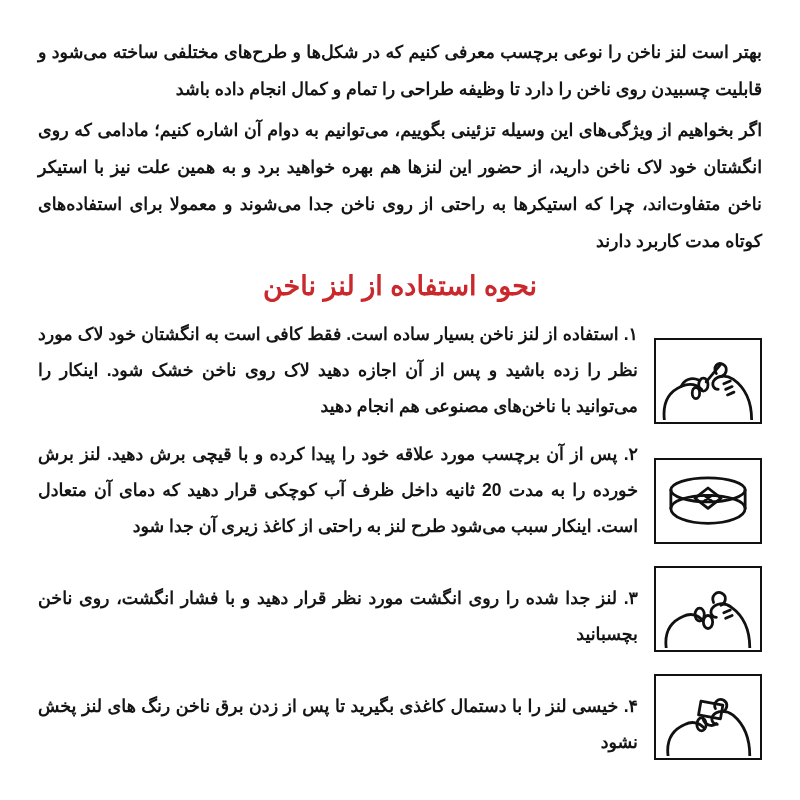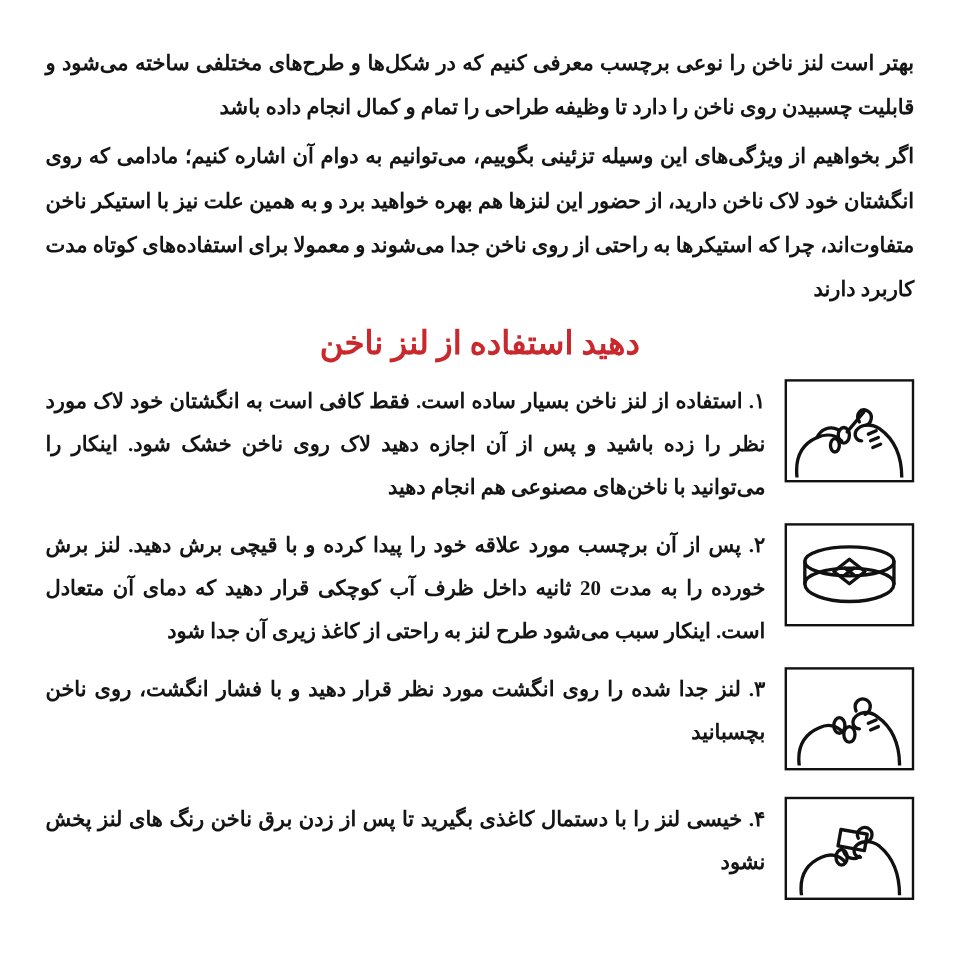--- a/index.html
+++ b/index.html
@@ -1,21 +1,21 @@
 <!DOCTYPE html>
 <html lang="fa" dir="rtl"><head>
 <meta charset="utf-8">
 <style>
   html,body{margin:0;padding:0;background:#ffffff;}
   .page{
     position:relative;
     width:800px;height:800px;
     background:#ffffff;
     direction:rtl;
-    font-family:Liberation Serif, serif;
+    font-family:Liberation Sans, sans-serif;
     color:#151515;
     overflow:hidden;
     box-sizing:border-box;
     padding:34px 38px 0 38px;
     margin-left:24px;
   }
   .intro p{
     margin:0 0 4px 0;
     font-size:17.5px;
     font-weight:700;
@@ -28,21 +28,21 @@
     margin:6px 0 10px 0;
     text-align:center;
     font-size:27px;
     font-weight:700;
     line-height:40px;
     color:#c9282d;
   }
   .steps{margin:0;}
   .step-row{
     display:flex;
-    align-items:flex-start;
+    align-items:flex-end;
     gap:16px;
     margin-bottom:12px;
     min-height:96px;
   }
   .step-figure{
     flex:0 0 auto;
     width:108px;height:86px;
     border:2px solid #111;
     background:#fff;
     display:flex;align-items:center;justify-content:center;
@@ -62,21 +62,21 @@
 </head>
 <body>
 
 <div class="page">
 
   <div class="intro">
     <p>بهتر است لنز ناخن را نوعی برچسب معرفی کنیم که در شکل‌ها و طرح‌های مختلفی ساخته می‌شود و قابلیت چسبیدن روی ناخن را دارد تا وظیفه طراحی را تمام و کمال انجام داده باشد</p>
     <p>اگر بخواهیم از ویژگی‌های این وسیله تزئینی بگوییم، می‌توانیم به دوام آن اشاره کنیم؛ مادامی که روی انگشتان خود لاک ناخن دارید، از حضور این لنزها هم بهره خواهید برد و به همین علت نیز با استیکر ناخن متفاوت‌اند، چرا که استیکرها به راحتی از روی ناخن جدا می‌شوند و معمولا برای استفاده‌های کوتاه مدت کاربرد دارند</p>
   </div>
 
-  <h1 class="section-heading" style="color: rgb(201, 40, 45);">دهید استفاده از لنز ناخن</h1>
+  <h1 class="section-heading" style="color: rgb(201, 40, 45);">نحوه استفاده از لنز ناخن</h1>
 
   <div class="steps">
 
     <div class="step-row">
       <div class="step-figure">
         <svg width="100" height="78" viewBox="0 0 106 84" aria-hidden="true">
           <g class="ink">
             <path d="M6 84 C4 66 10 54 24 48 C33 44 41 46 46 51"></path>
             <path d="M24 48 C27 41 35 37 43 41"></path>
             <ellipse cx="48" cy="46" rx="5" ry="7"></ellipse>

